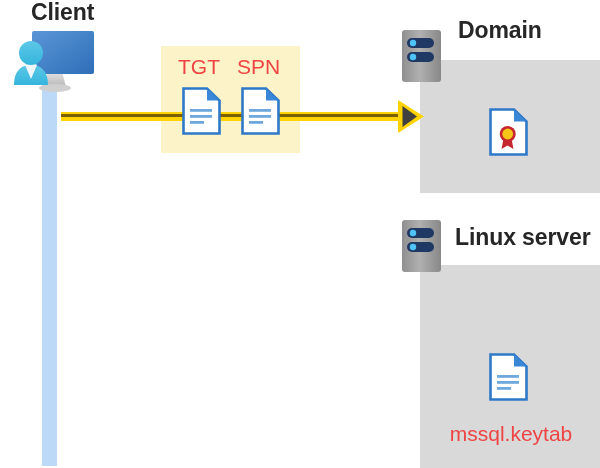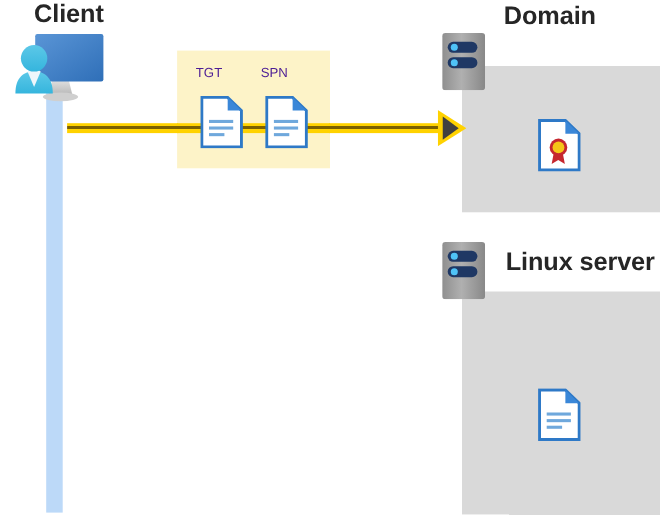--- a/index.html
+++ b/index.html
@@ -21,22 +21,22 @@
 
   
   .label-bold {
     font-weight: bold;
     color: #262626;
     font-size: 23px;
     line-height: 21px;
     letter-spacing: -0.1px;
   }
   .label-plain {
-    color: #4c1d95;
-    font-size: 12px;
+    color: #ef4444;
+    font-size: 21px;
     line-height: 21px;
   }
 
   
   #client-lifeline {
     left: 42px;
     top: 78px;
     width: 15px;
     height: 388px;
     background: #bcd9f8;
@@ -71,22 +71,22 @@
   .gray-panel { background: #d9d9d9; }
   #dc-panel    { left: 420px; top: 60px;  width: 180px; height: 133px; }
   #linux-panel { left: 420px; top: 265px; width: 180px; height: 203px; }
 
   
   .server-icon { width: 39px; height: 52px; }
   #dc-server    { left: 402px; top: 30px; }
   #linux-server { left: 402px; top: 220px; }
 
   
-  #dc-title      { left: 458px; top: 4px;  width: 140px; }
-  #linux-title   { left: 455px; top: 227px; width: 145px; text-align: center; }
+  #dc-title      { left: 458px; top: 20px;  width: 140px; }
+  #linux-title   { left: 455px; top: 227px; width: 145px; }
   #tgt-label     { left: 178px; top: 56px; }
   #spn-label     { left: 237px; top: 56px; }
   #keytab-label  { left: 441px; top: 423px; width: 140px; text-align: center; }
 
   
   #tgt-doc    { left: 182px; top: 87px;  width: 39px; height: 48px; }
   #spn-doc    { left: 241px; top: 87px;  width: 39px; height: 48px; }
   #cert-doc   { left: 489px; top: 108px; width: 39px; height: 48px; }
   #sql-db     { left: 486px; top: 280px; width: 45px; height: 52px; }
   #keytab-doc { left: 489px; top: 353px; width: 39px; height: 48px; }
@@ -222,14 +222,15 @@
   <div class="abs" id="keytab-doc">
     <svg width="39" height="48" viewBox="0 0 39 48" xmlns="http://www.w3.org/2000/svg">
       <path d="M1.5 1.5 H25 L37.5 13.5 V46.5 H1.5 Z" fill="#ffffff" stroke="#2e79c7" stroke-width="2.6"></path>
       <path d="M25 1.5 L37.5 13.5 H25 Z" fill="#3a87d8"></path>
       <rect x="8" y="22" width="22" height="2.8" fill="#6fa8dc"></rect>
       <rect x="8" y="28" width="22" height="2.8" fill="#6fa8dc"></rect>
       <rect x="8" y="34" width="14" height="2.8" fill="#6fa8dc"></rect>
     </svg>
   </div>
 
+  <div class="abs label-plain" id="keytab-label">mssql.keytab</div>
 
 </div>
 
 </body></html>

